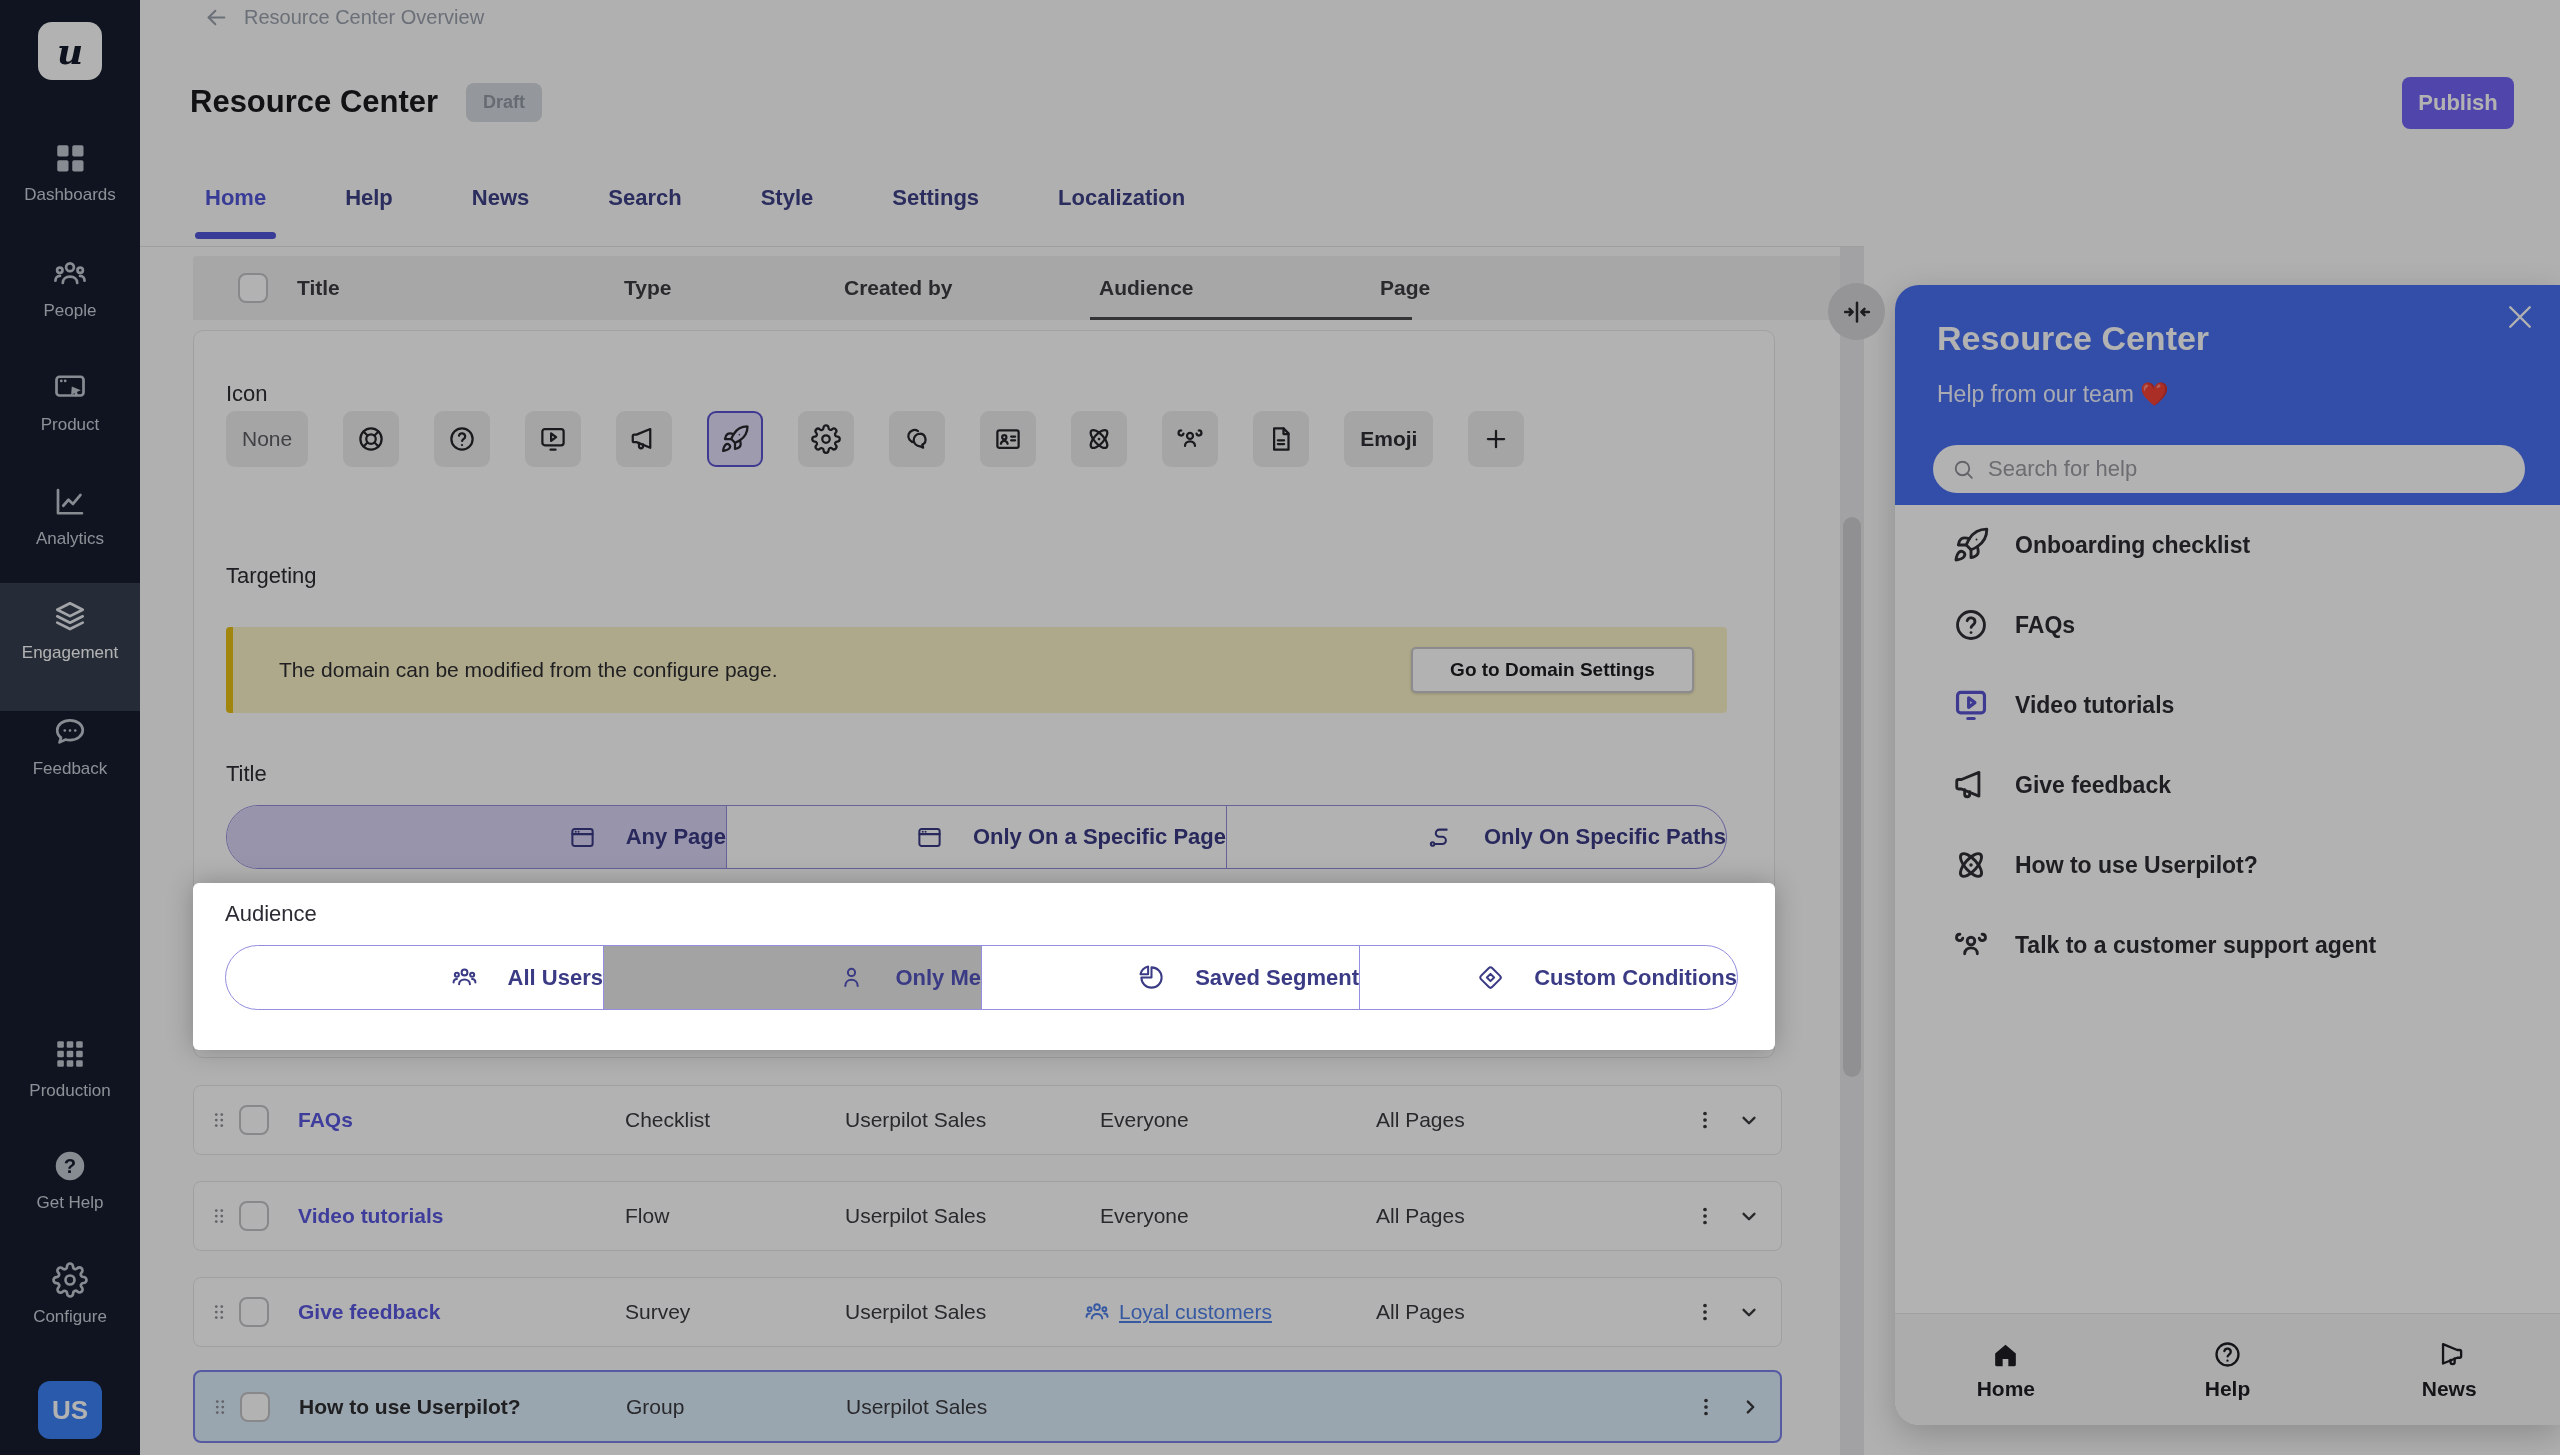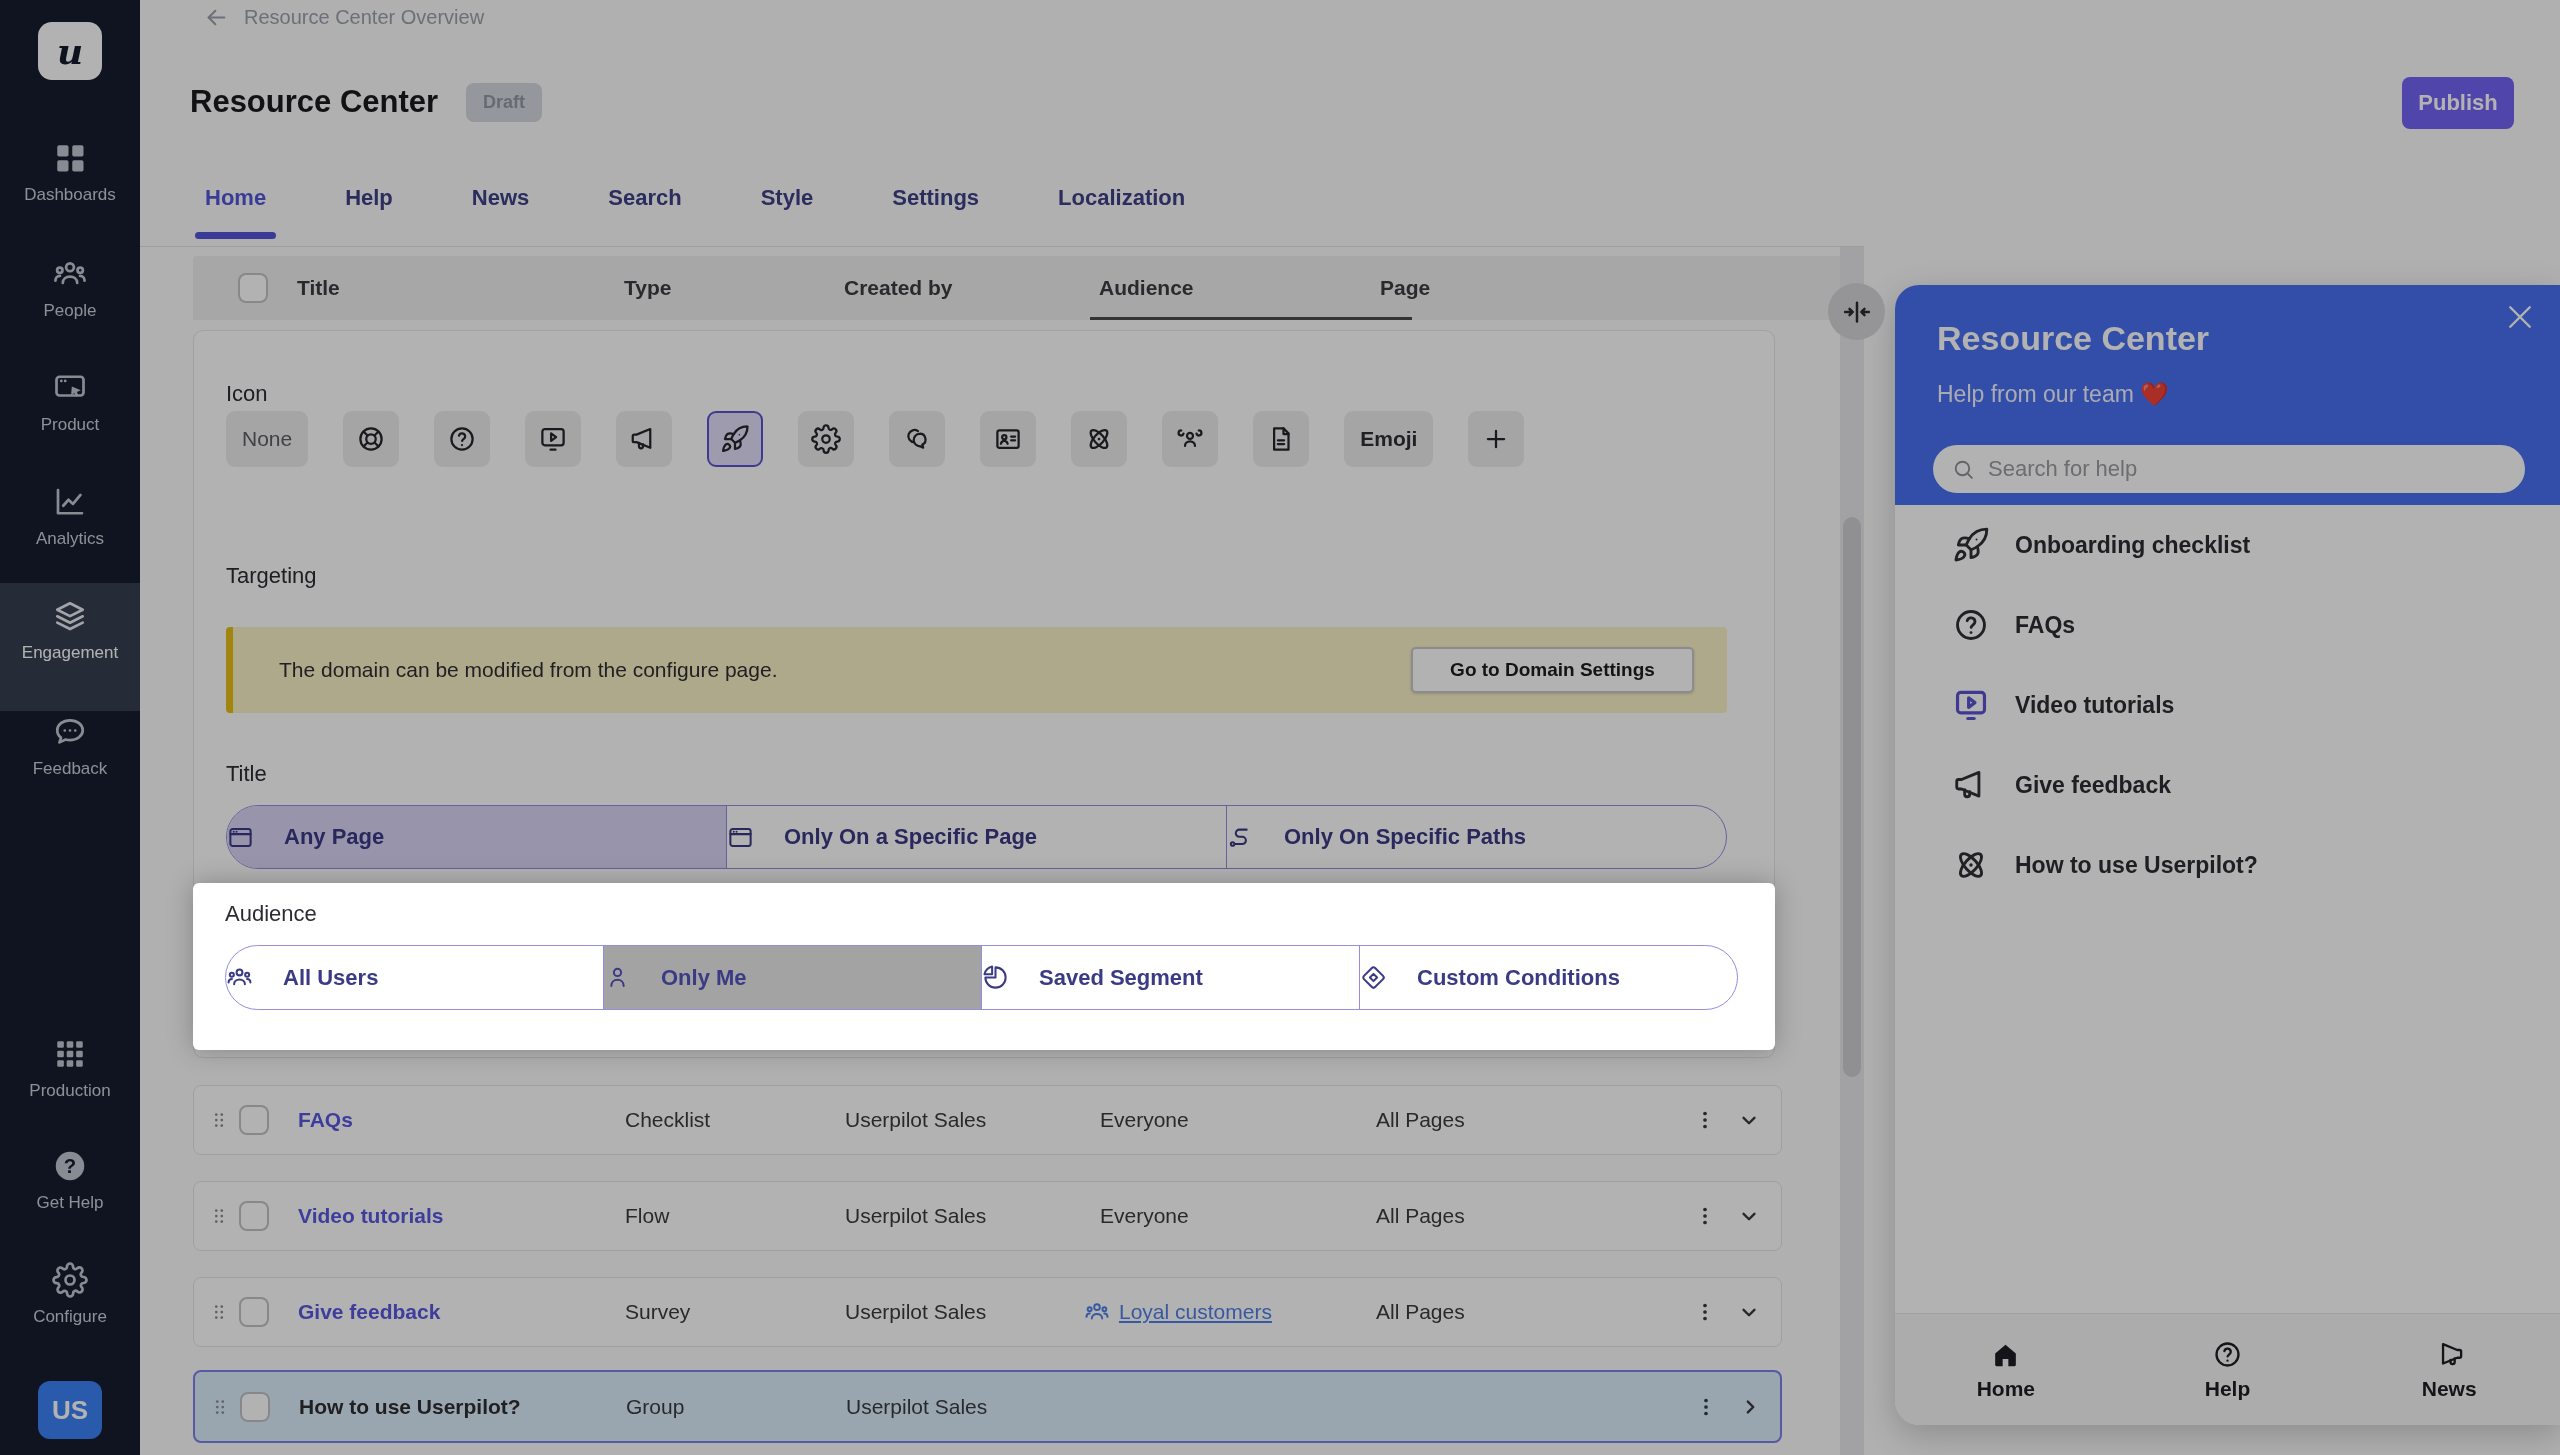--- a/index.html
+++ b/index.html
@@ -59,21 +59,21 @@
   .icon-btn.emoji { font-weight:600; color:#2f2f36; }
   .icon-btn.selected { background:#e2def9; border-color:#5b54d0; }
   .banner { position:absolute; left:32px; top:296px; width:1501px; height:86px; background:#fbf3c8;
             border-left:7px solid #e7bf12; border-radius:4px; display:flex; align-items:center; }
   .banner-text { margin-left:46px; font-size:21px; color:#2e2e31; }
   .banner-btn { position:absolute; right:33px; top:20px; width:283px; height:46px; background:#fff;
                 border:2px solid #c9c9cc; border-radius:5px; font-weight:bold; font-size:19px; color:#1d1d20;
                 box-shadow:0 1px 3px rgba(0,0,0,.18); cursor:pointer; font-family:inherit; }
 
   .segmented { display:flex; border:1.5px solid #938ede; border-radius:34px; overflow:hidden; background:#fff; }
-  .seg { flex:1; display:flex; align-items:center; justify-content:flex-start; gap:30px; font-size:22px; font-weight:600;
+  .seg { flex:1; display:flex; align-items:center; justify-content:flex-end; gap:30px; font-size:22px; font-weight:600;
          color:#3a3a85; border-right:1.5px solid #938ede; cursor:pointer; }
   .seg:last-child { border-right:none; }
   .seg svg { width:27px; height:27px; }
   .seg.selected { background:#d9d5f6; }
   .pages-seg { position:absolute; left:32px; top:474px; width:1501px; height:64px; }
 
   
   .spotlight { position:absolute; left:193px; top:883px; width:1582px; height:167px; background:#ffffff; z-index:60;
                border-radius:6px; box-shadow:0 0 26px rgba(0,0,0,.25); }
   .spotlight .sec-label { top:18px; }
@@ -638,20 +638,30 @@
       <div class="p-item">
         <span class="p-ic">
             <svg class="ic" viewBox="0 0 24 24">
               <circle cx="12" cy="12" r="1.1" fill="currentColor" stroke="none"></circle>
               <ellipse cx="12" cy="12" rx="9" ry="3.8" transform="rotate(48 12 12)"></ellipse>
               <ellipse cx="12" cy="12" rx="9" ry="3.8" transform="rotate(-48 12 12)"></ellipse>
             </svg>
           </span>
         <span class="p-label">How to use Userpilot?</span>
       </div>
+      <div class="p-item">
+        <span class="p-ic">
+            <svg class="ic" viewBox="0 0 24 24">
+              <circle cx="12" cy="9.5" r="2.4"></circle>
+              <path d="M8 17.5c0-2.3 1.8-3.7 4-3.7s4 1.4 4 3.7"></path>
+              <path d="M6.8 7.7A2 2 0 1 1 5 5.2M17.2 7.7A2 2 0 1 0 19 5.2"></path>
+            </svg>
+          </span>
+        <span class="p-label">Talk to a customer support agent</span>
+      </div>
     </div>
 
     <div class="panel-foot">
       <div class="foot-item">
         <svg class="ic" viewBox="0 0 24 24">
             <path d="M4 11.2L12 4.5l8 6.7V20a1 1 0 0 1-1 1h-4.8v-5.6h-4.4V21H5a1 1 0 0 1-1-1v-8.8z" fill="currentColor" stroke="none"></path>
           </svg>
         <span class="foot-label">Home</span>
       </div>
       <div class="foot-item">

